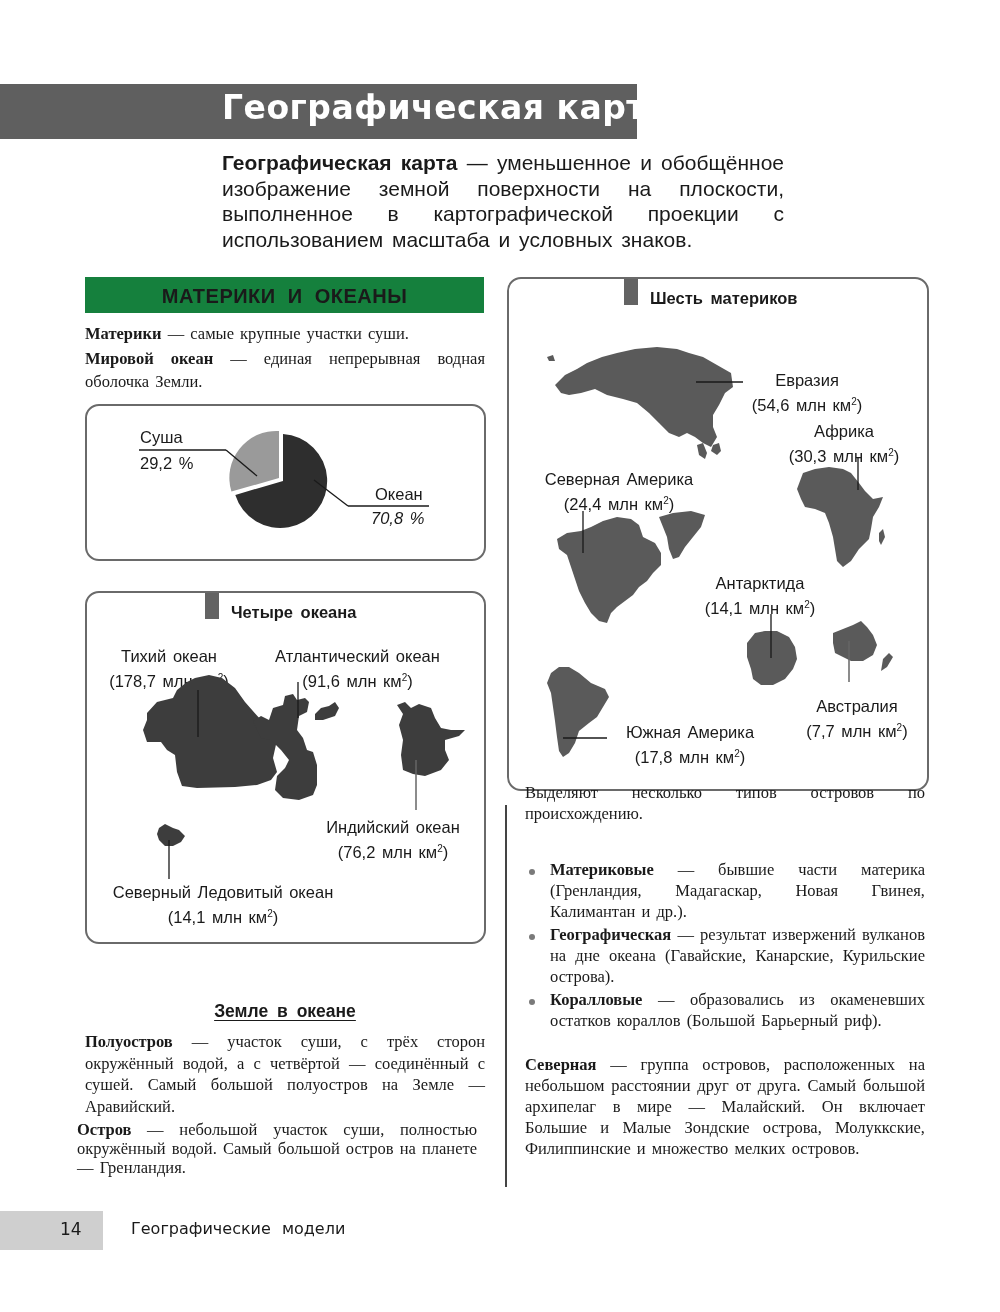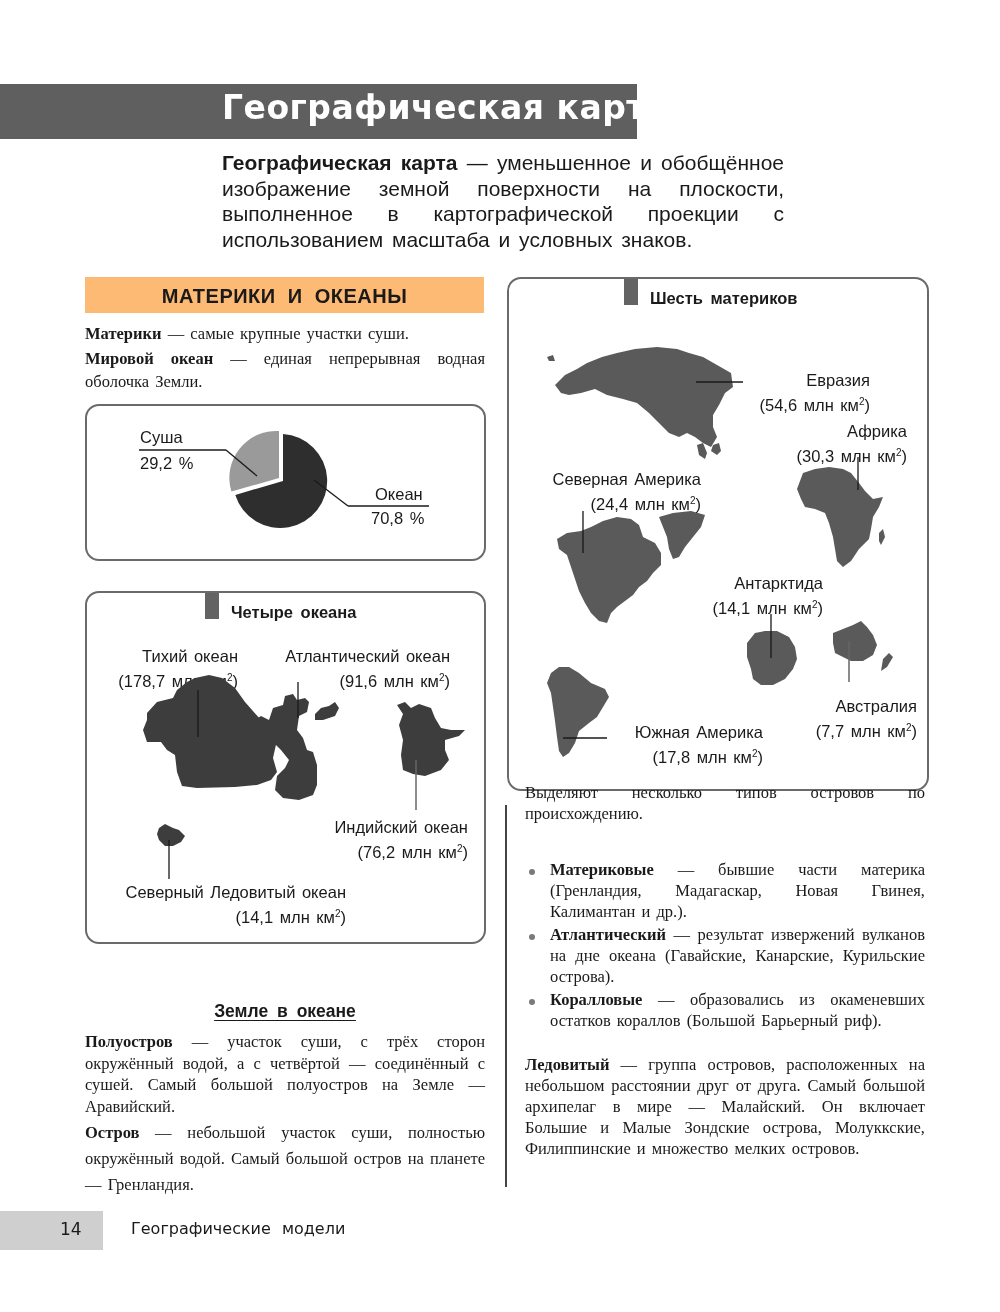--- a/index.html
+++ b/index.html
@@ -11,33 +11,33 @@
   
   .title-banner { left: 0; top: 84px; width: 637px; height: 55px; background: #5f5f5f; }
   .title-text { left: 222px; top: 88px; font-family: "DejaVu Sans", sans-serif; font-weight: bold;
                 font-size: 33px; color: #ffffff; letter-spacing: 0.5px; white-space: nowrap; }
 
   .intro { left: 222px; top: 150px; width: 562px; font-size: 21px; line-height: 25.5px;
            text-align: justify; word-spacing: 3px; }
   .intro b { font-weight: bold; }
 
   
-  .section-header { left: 85px; top: 277px; width: 399px; height: 36px; background: #fdba74;
+  .section-header { left: 85px; top: 277px; width: 399px; height: 36px; background: #15803d;
                     font-weight: bold; font-size: 20px; text-align: center; line-height: 38px;
                     letter-spacing: 0.5px; word-spacing: 6px; }
 
   .para { font-size: 16.5px; line-height: 23px; text-align: justify; word-spacing: 2px; font-family: Liberation Serif, serif; }
   .para b { font-weight: bold; }
 
   .box { border: 2px solid #6a6a6a; border-radius: 14px; background: #fff; }
 
   .box-title-marker { width: 14px; height: 26px; background: #636363; }
   .box-title { font-weight: bold; font-size: 16.5px; white-space: nowrap; word-spacing: 3px; }
 
-  .label { font-size: 16.5px; line-height: 22px; text-align: right; white-space: nowrap; word-spacing: 2px; }
+  .label { font-size: 16.5px; line-height: 22px; text-align: center; white-space: nowrap; word-spacing: 2px; }
   .label sup { font-size: 10px; vertical-align: 6px; }
 
   .col-divider { left: 505px; top: 805px; width: 1.5px; height: 382px; background: #444; }
 
   ul.bullets { margin: 0; padding: 0; list-style: none; }
   ul.bullets li { position: relative; padding-left: 25px; }
   ul.bullets li .dot { position: absolute; left: 4px; top: 10px; width: 6px; height: 6px;
                        background: #7a7a7a; border-radius: 50%; }
 
   .subheading { font-weight: bold; font-size: 17.5px; text-decoration: underline;
@@ -79,21 +79,21 @@
 
     <line x1="54" y1="46" x2="141" y2="46" stroke="#1a1a1a" stroke-width="1.3"></line>
     <line x1="141" y1="46" x2="172" y2="72" stroke="#1a1a1a" stroke-width="1.3"></line>
     <line x1="229" y1="76" x2="263" y2="102" stroke="#1a1a1a" stroke-width="1.3"></line>
     <line x1="263" y1="102" x2="344" y2="102" stroke="#1a1a1a" stroke-width="1.3"></line>
   </svg>
 </div>
 <div class="abs label" style="left:140px; top:426px; text-align:left;">Суша</div>
 <div class="abs label" style="left:140px; top:452px; text-align:left;">29,2 %</div>
 <div class="abs label" style="left:375px; top:483px; text-align:right;">Океан</div>
-<div class="abs label" style="left:371px; top:507px; text-align:left;">70,8 %</div>
+<div class="abs label" style="left:371px; top:507px; text-align:left;font-style:italic;">70,8 %</div>
 
 <div class="abs box" style="left:85px; top:591px; width:397px; height:349px;"></div>
 <div class="abs box-title-marker" style="left:205px; top:593px;"></div>
 <div class="abs box-title" style="left:231px; top:603px;">Четыре океана</div>
 
 <div class="abs label" style="left:100px; top:645px; width:138px;">
   <div>Тихий океан</div>
   <div><span>(178,7 млн км</span><sup>2</sup><span>)</span></div>
 </div>
 <div class="abs label" style="left:265px; top:645px; width:185px;">
@@ -124,21 +124,21 @@
 
     <path fill="#3d3d3d" d="M 74 238 L 80 234 L 88 238 L 94 240 L 100 246 L 96 252 L 88 256 L 80 256 L 74 250 L 72 244 Z"></path>
     <line x1="84" y1="250" x2="84" y2="289" stroke="#1a1a1a" stroke-width="1.3"></line>
   </svg>
 </div>
 
 <div class="abs subheading" style="left:85px; top:1001px; width:400px;">Земле в океане</div>
 <div class="abs para" style="left:85px; top:1031px; width:400px; line-height:21.5px;">
   <b>Полуостров</b><span> — участок суши, с трёх сторон окружённый водой, а с четвёртой — соединённый с сушей. Самый большой полуостров на Земле — Аравийский.</span>
 </div>
-<div class="abs para" style="left:85px; top:1120px; width:400px; line-height:26px;">
+<div class="abs para" style="left:77px; top:1120px; width:400px; line-height:19px;">
   <b>Остров</b><span> — небольшой участок суши, полностью окружённый водой. Самый большой остров на планете — Гренландия.</span>
 </div>
 
 <div class="abs box" style="left:507px; top:277px; width:418px; height:510px;"></div>
 <div class="abs box-title-marker" style="left:624px; top:279px;"></div>
 <div class="abs box-title" style="left:650px; top:289px;">Шесть материков</div>
 
 <div class="abs" style="left:507px; top:277px; width:420px; height:512px;">
   <svg width="420" height="512" viewBox="0 0 420 512">
 
@@ -197,27 +197,27 @@
 
 <div class="abs para" style="left:525px; top:782px; width:400px; line-height:21px;">Выделяют несколько типов островов по происхождению.</div>
 
 <ul class="abs bullets para" style="left:525px; top:859px; width:400px; line-height:21px;">
   <li style="margin-bottom:2px;">
     <span class="dot"></span>
     <b>Материковые</b><span> — бывшие части материка (Гренландия, Мадагаскар, Новая Гвинея, Калимантан и др.).</span>
   </li>
   <li style="margin-bottom:2px;">
     <span class="dot"></span>
-    <b>Атлантический</b><span> — результат извержений вулканов на дне океана (Гавайские, Канарские, Курильские острова).</span>
+    <b>Географическая</b><span> — результат извержений вулканов на дне океана (Гавайские, Канарские, Курильские острова).</span>
   </li>
   <li>
     <span class="dot"></span>
     <b>Коралловые</b><span> — образовались из окаменевших остатков кораллов (Большой Барьерный риф).</span>
   </li>
 </ul>
 
 <div class="abs para" style="left:525px; top:1054px; width:400px; line-height:21px;">
-  <b>Ледовитый</b><span> — группа островов, расположенных на небольшом расстоянии друг от друга. Самый большой архипелаг в мире — Малайский. Он включает Большие и Малые Зондские острова, Молуккские, Филиппинские и множество мелких островов.</span>
+  <b>Северная</b><span> — группа островов, расположенных на небольшом расстоянии друг от друга. Самый большой архипелаг в мире — Малайский. Он включает Большие и Малые Зондские острова, Молуккские, Филиппинские и множество мелких островов.</span>
 </div>
 
 <div class="abs footer-num-box"></div>
 <div class="abs footer-num">14</div>
 <div class="abs footer-text">Географические модели</div>
 
 </body></html>

